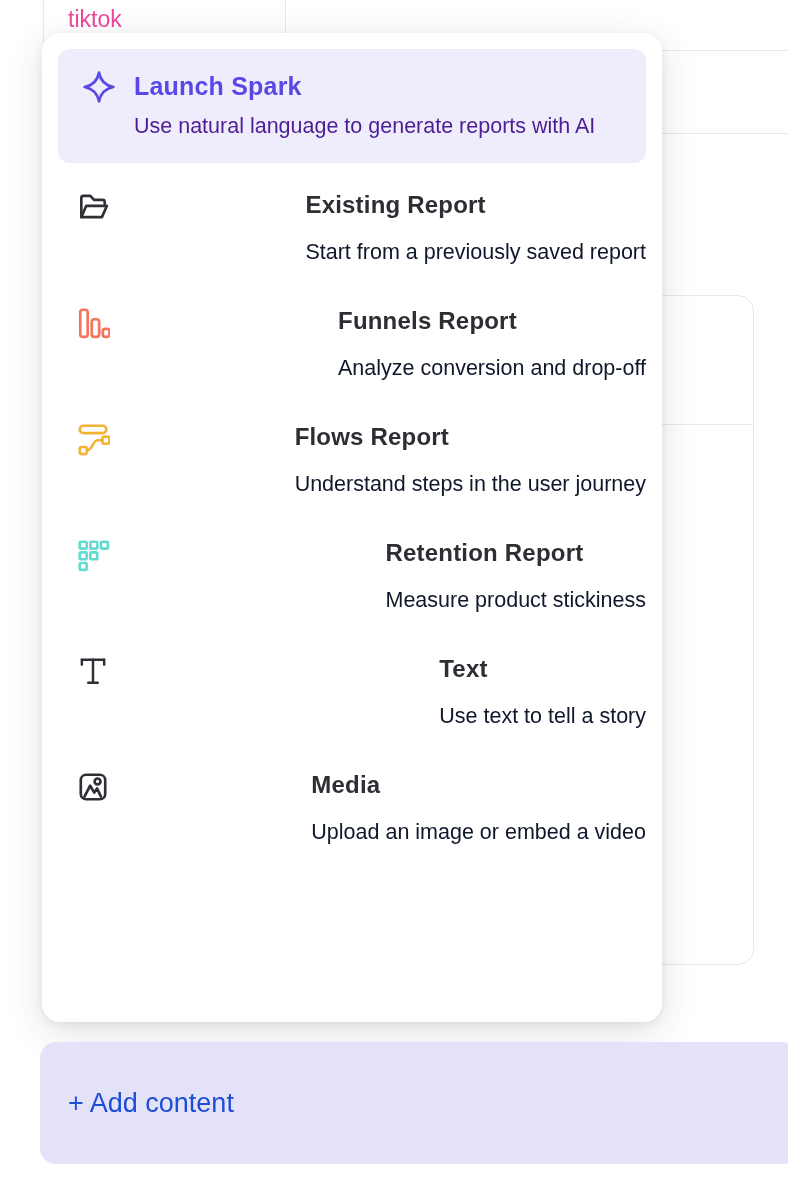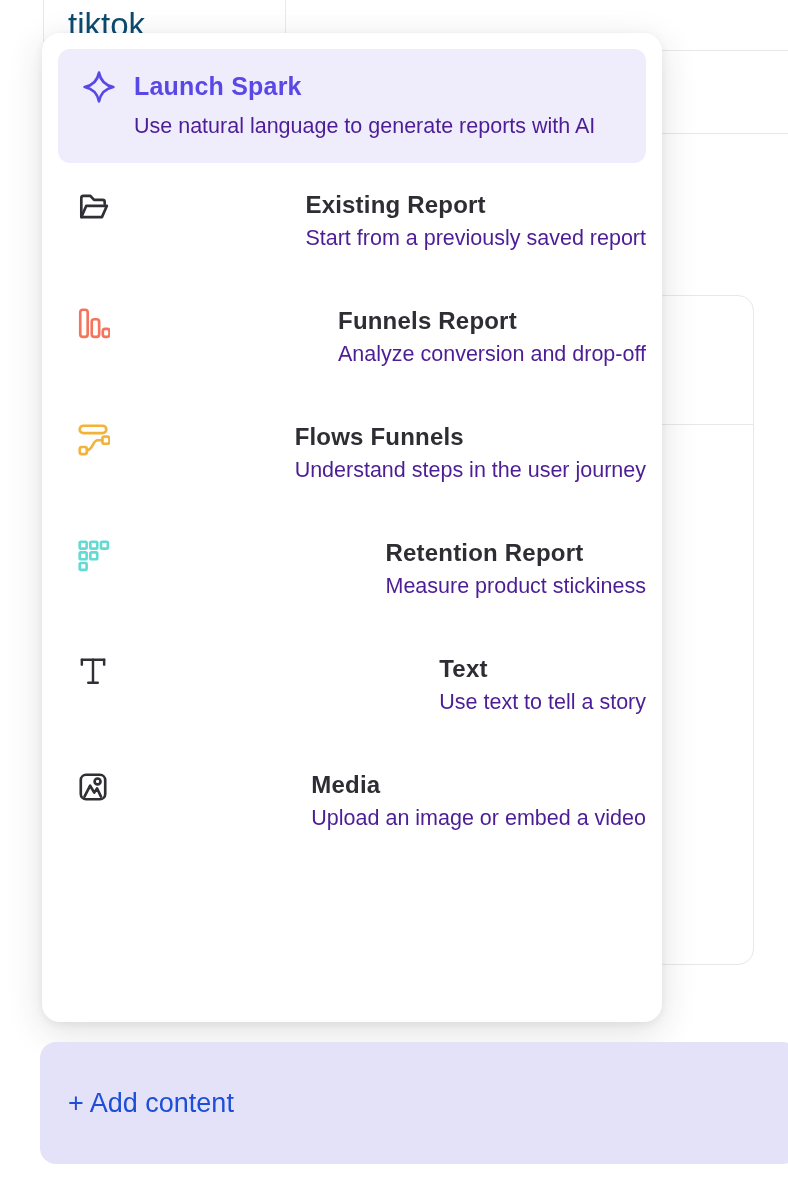--- a/index.html
+++ b/index.html
@@ -1,21 +1,21 @@
 <!DOCTYPE html>
 <html><head>
 <meta charset="utf-8">
 <style>
   * { margin:0; padding:0; box-sizing:border-box; }
   html,body { width:788px; height:1200px; overflow:hidden; background:#ffffff;
     font-family:"Liberation Sans", sans-serif; position:relative; }
 
   
   .bg-layer { position:absolute; inset:0; }
-  .query-label { position:absolute; left:68px; top:6px; font-size:33px; color:#0c4a6e; }
+  .query-label { position:absolute; left:68px; top:6px; font-size:23px; color:#ec4899; }
   .bg-vline1 { position:absolute; left:43px; top:0; width:1px; height:42px; background:#e9e9ec; }
   .bg-vline2 { position:absolute; left:285px; top:0; width:1px; height:38px; background:#e9e9ec; }
   .bg-hline1 { position:absolute; left:662px; top:50px; width:126px; height:1px; background:#e7e7ea; }
   .bg-hline2 { position:absolute; left:662px; top:133px; width:126px; height:1px; background:#e7e7ea; }
   .bg-card { position:absolute; left:648px; top:295px; width:106px; height:670px;
     border:1.5px solid #e8e8eb; border-radius:16px; background:#fff; }
   .bg-card-divider { position:absolute; left:0; right:0; top:128px; height:1px; background:#e8e8eb; }
 
   
   .menu { position:absolute; left:42px; top:33px; width:620px; height:989px;
@@ -23,21 +23,21 @@
     box-shadow:0 10px 36px rgba(40,40,60,.14), 0 2px 8px rgba(40,40,60,.07); }
 
   .spark-item { background:#efedfc; border-radius:12px; padding:22px 20px 20px; display:flex; cursor:pointer;justify-content:flex-end; }
   .spark-item .icon-box { margin-top:-1px; }
   .spark-title { font-size:25px; line-height:30px; font-weight:700; color:#5a48e6; letter-spacing:.2px; }
   .spark-desc { margin-top:8px; width:492px; font-size:21.5px; line-height:34px; color:#4c1d95; }
 
   .menu-item { display:flex; padding:27px 0 0 18px; height:116px; cursor:pointer;justify-content:space-between; }
   .menu-item.last { height:auto; }
   .item-title { font-size:24px; line-height:29px; font-weight:700; color:#2d2d33; letter-spacing:.2px; }
-  .item-desc { margin-top:5px; font-size:21.5px; line-height:29px; color:#4c1d95; }
+  .item-desc { margin-top:19px; font-size:21.5px; line-height:29px; color:#0f172a; }
 
   .icon-box { width:34px; height:34px; flex:none; margin-right:18px; display:flex;
     align-items:center; justify-content:center; }
   .icon-box svg { display:block; }
 
   
   .add-content-bar { position:absolute; left:40px; top:1042px; width:758px; height:122px;
     background:#e4e2f9; border-radius:16px; display:flex; align-items:center;
     padding-left:28px; cursor:pointer; }
   .add-content-label { font-size:27px; color:#1d4ed8; }
@@ -101,21 +101,21 @@
   <div class="menu-item">
     <div class="icon-box">
       <svg width="34" height="34" viewBox="0 0 32 32" fill="none" stroke="#f2b338" stroke-width="2.5">
         <rect x="3.5" y="3.5" width="25" height="7" rx="3.5"></rect>
         <rect x="24.8" y="13.8" width="6.7" height="6.7" rx="2"></rect>
         <rect x="3.5" y="23.5" width="6.7" height="6.7" rx="2"></rect>
         <path d="M10.5 26.5 C16 26.5 15.3 17.2 20.5 17.2 L24.8 17.2" stroke-linecap="round"></path>
       </svg>
     </div>
     <div>
-      <div class="item-title">Flows Funnels</div>
+      <div class="item-title">Flows Report</div>
       <div class="item-desc">Understand steps in the user journey</div>
     </div>
   </div>
 
   <div class="menu-item">
     <div class="icon-box">
       <svg width="34" height="34" viewBox="0 0 32 32" fill="none" stroke="#63dbd2" stroke-width="2.5">
         <rect x="3.5" y="3.5" width="6.5" height="6.5" rx="1.2"></rect>
         <rect x="13.5" y="3.5" width="6.5" height="6.5" rx="1.2"></rect>
         <rect x="23.5" y="3.5" width="6.5" height="6.5" rx="1.2"></rect>

